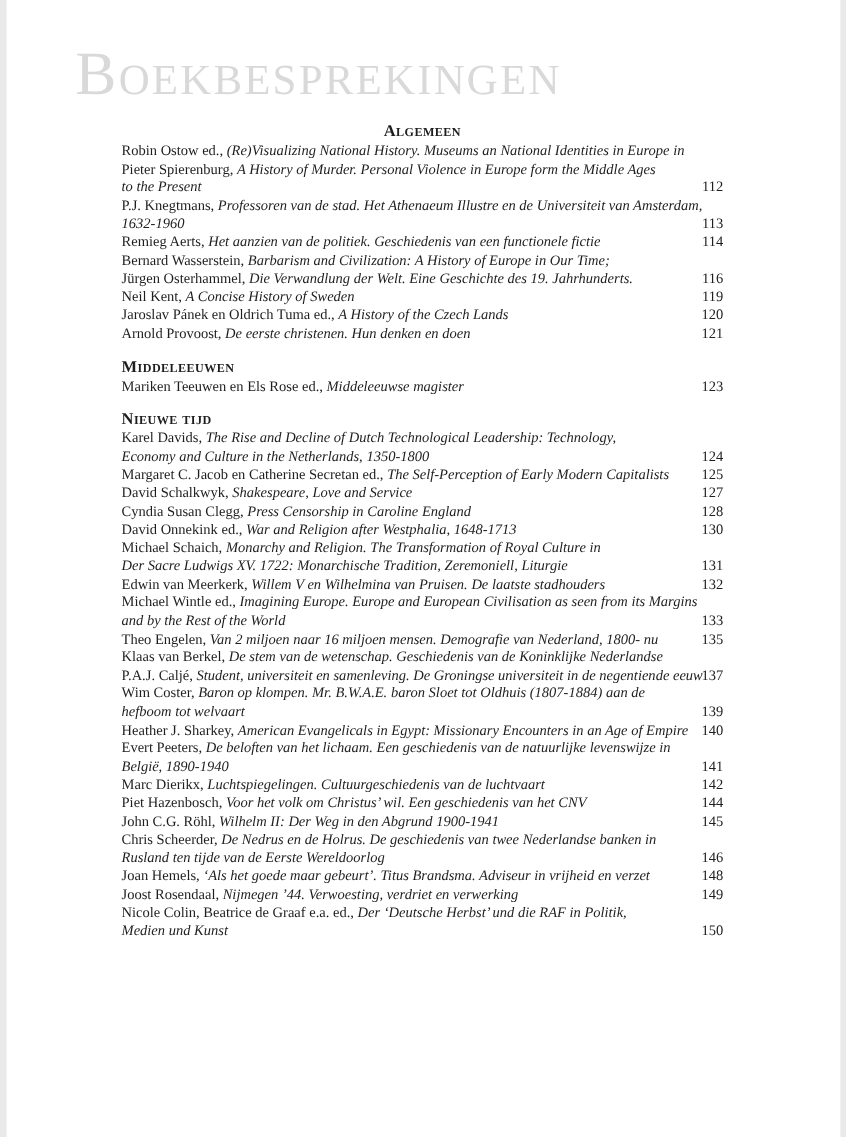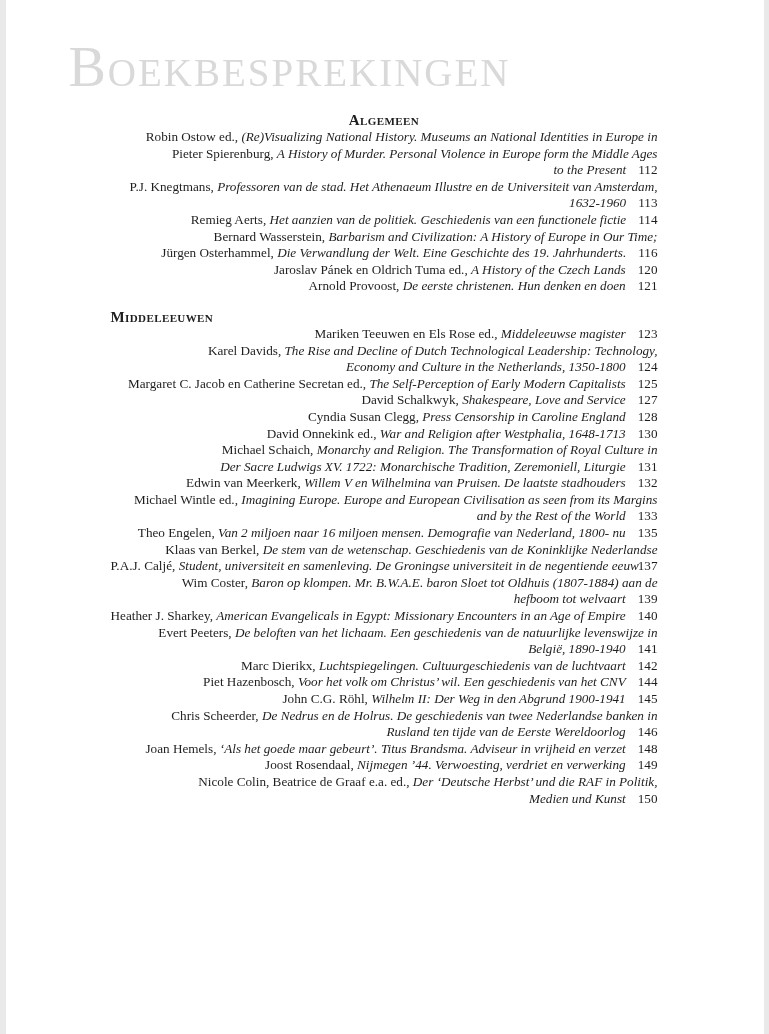--- a/index.html
+++ b/index.html
@@ -45,21 +45,20 @@
   .toc-line {
     display: flex;
     align-items: baseline;
     font-size: 13.2px;
     line-height: 16.6px;
   }
   .line-text {
     flex: 1 1 auto;
     min-width: 0;
     white-space: nowrap;
-    text-align: right;
   }
   .title-segment { font-style: italic; }
   .author-segment { font-style: normal; }
   .page-num {
     flex: 0 0 auto;
     margin-left: 12px;
     text-align: right;
     font-style: normal;
   }
 </style>
@@ -94,20 +93,24 @@
             <span class="page-num">114</span>
           </div>
           <div class="toc-line">
             <span class="line-text"><span class="author-segment">Bernard Wasserstein, </span><span class="title-segment">Barbarism and Civilization: A History of Europe in Our Time;</span></span>
           </div>
           <div class="toc-line">
             <span class="line-text"><span class="author-segment">Jürgen Osterhammel, </span><span class="title-segment">Die Verwandlung der Welt. Eine Geschichte des 19. Jahrhunderts.</span></span>
             <span class="page-num">116</span>
           </div>
           <div class="toc-line">
+            <span class="line-text"><span class="author-segment">Neil Kent, </span><span class="title-segment">A Concise History of Sweden</span></span>
+            <span class="page-num">119</span>
+          </div>
+          <div class="toc-line">
             <span class="line-text"><span class="author-segment">Jaroslav Pánek en Oldrich Tuma ed., </span><span class="title-segment">A History of the Czech Lands</span></span>
             <span class="page-num">120</span>
           </div>
         </div>
   </div>
 
   <div class="toc-section">
     <div class="section-entries">
           <div class="toc-line">
             <span class="line-text"><span class="author-segment">Arnold Provoost, </span><span class="title-segment">De eerste christenen. Hun denken en doen</span></span>
@@ -120,20 +123,21 @@
     <h2 class="section-heading">Middeleeuwen</h2>
     <div class="section-entries">
           <div class="toc-line">
             <span class="line-text"><span class="author-segment">Mariken Teeuwen en Els Rose ed., </span><span class="title-segment">Middeleeuwse magister</span></span>
             <span class="page-num">123</span>
           </div>
         </div>
   </div>
 
   <div class="toc-section">
+    <h2 class="section-heading">Nieuwe tijd</h2>
     <div class="section-entries">
           <div class="toc-line">
             <span class="line-text"><span class="author-segment">Karel Davids, </span><span class="title-segment">The Rise and Decline of Dutch Technological Leadership: Technology,</span></span>
           </div>
           <div class="toc-line">
             <span class="line-text"><span class="title-segment">Economy and Culture in the Netherlands, 1350-1800</span></span>
             <span class="page-num">124</span>
           </div>
           <div class="toc-line">
             <span class="line-text"><span class="author-segment">Margaret C. Jacob en Catherine Secretan ed., </span><span class="title-segment">The Self-Perception of Early Modern Capitalists</span></span>

